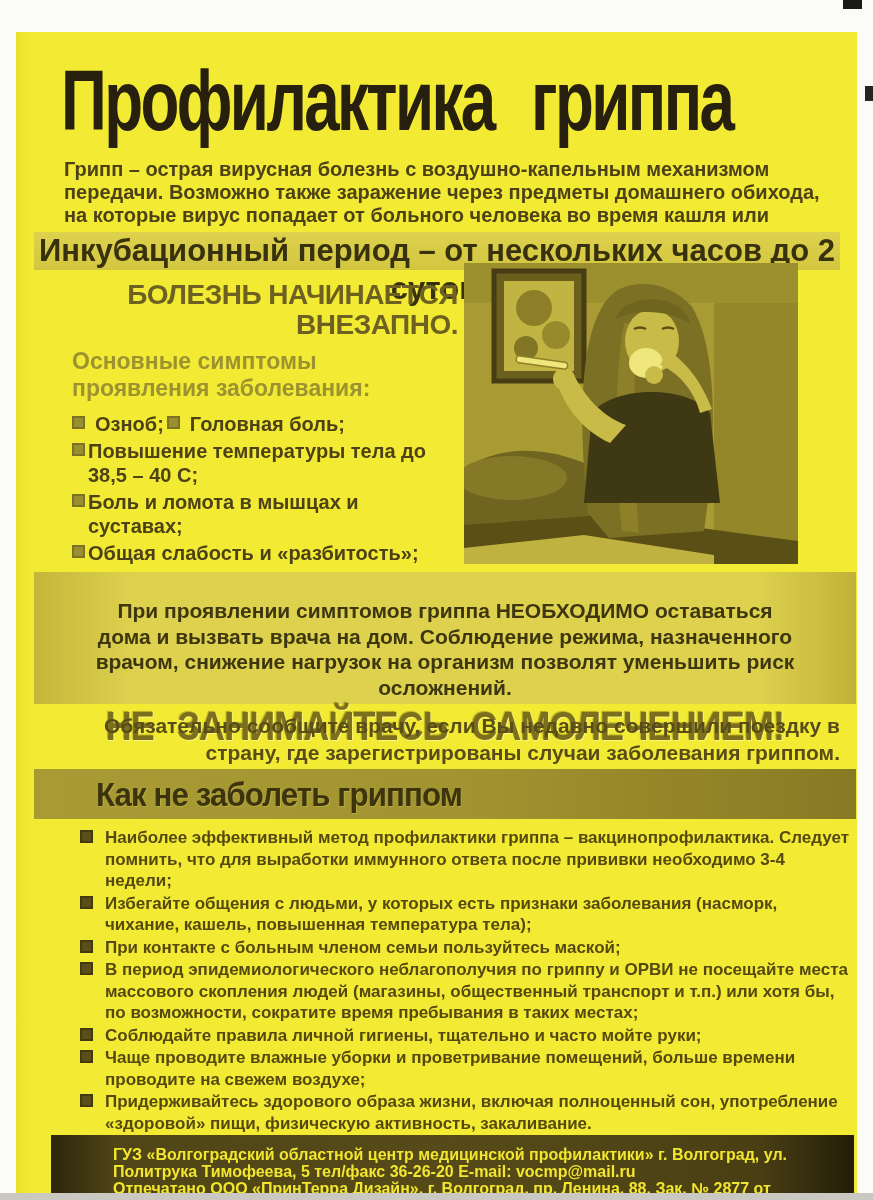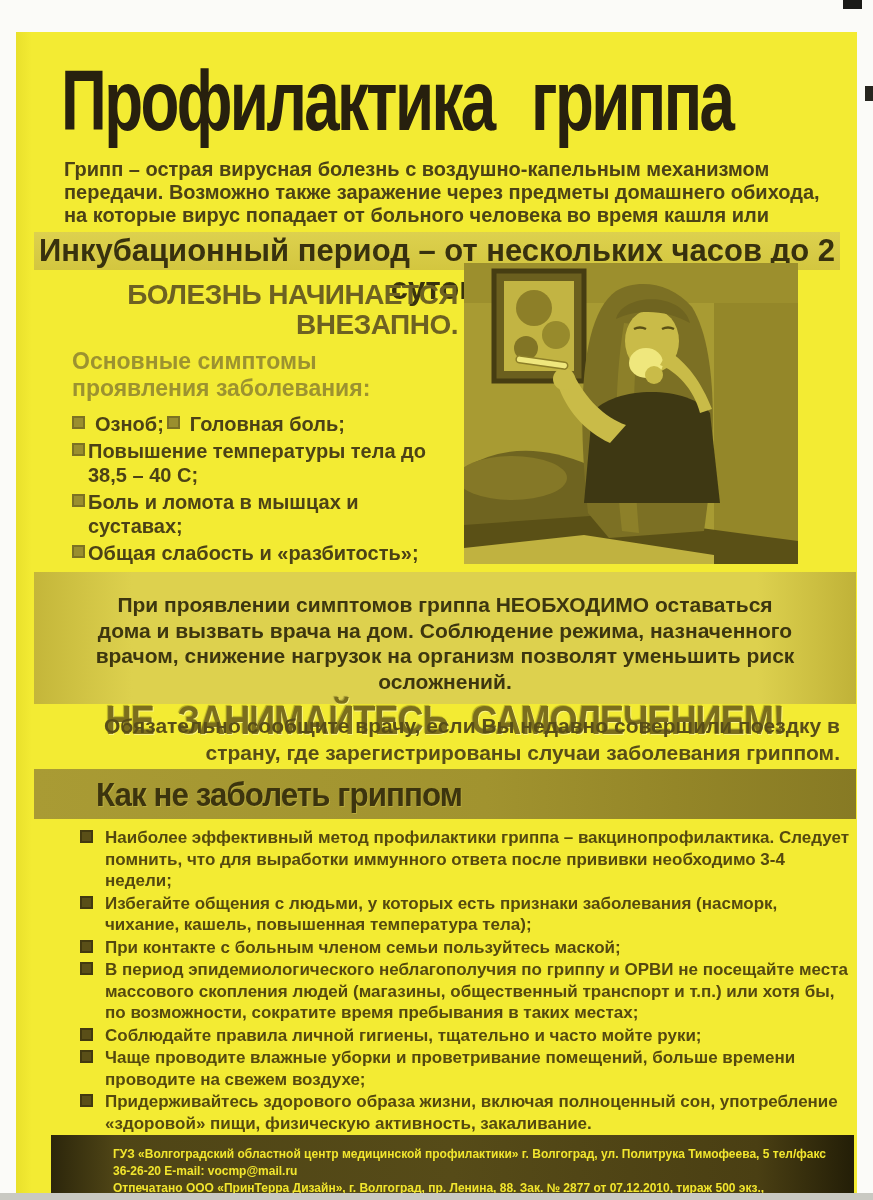--- a/index.html
+++ b/index.html
@@ -112,21 +112,21 @@
     width: 334px; height: 301px;
     display: block;
   }
 
   
   .mid-band {
     position: absolute;
     left: 18px; top: 540px;
     width: 822px; height: 132px;
     background: linear-gradient(90deg, #c4b63a 0%, #ddd14e 12%, #ddd14e 88%, #c0b238 100%);
-    padding-top: 20px;
+    padding-top: 26px;
   }
   .mid-band p {
     color: #3d360f;
     font-size: 21px;
     font-weight: 600;
     line-height: 25.5px;
     text-align: center;
     padding: 0 58px;
   }
   .selfmed-headline {
@@ -199,21 +199,21 @@
   
   .footer {
     position: absolute;
     left: 35px; top: 1103px;
     width: 803px; height: 59px;
     background: linear-gradient(90deg, #2c260b 0%, #4f4516 8%, #564b18 50%, #4a3f13 88%, #231e07 100%);
     padding: 11px 28px 0 62px;
   }
   .footer p {
     color: #f2e62e;
-    font-size: 12px;
+    font-size: 16px;
     font-weight: 700;
     line-height: 17px;
   }
 
   
   .scan-mark-top { position: absolute; left: 843px; top: 0; width: 19px; height: 9px; background: #1a1a18; }
   .scan-mark-right { position: absolute; left: 865px; top: 86px; width: 8px; height: 15px; background: #26251f; }
   .bottom-strip { position: absolute; left: 0; top: 1193px; width: 873px; height: 7px; background: #c9c9c2; }
 </style>
 </head>

